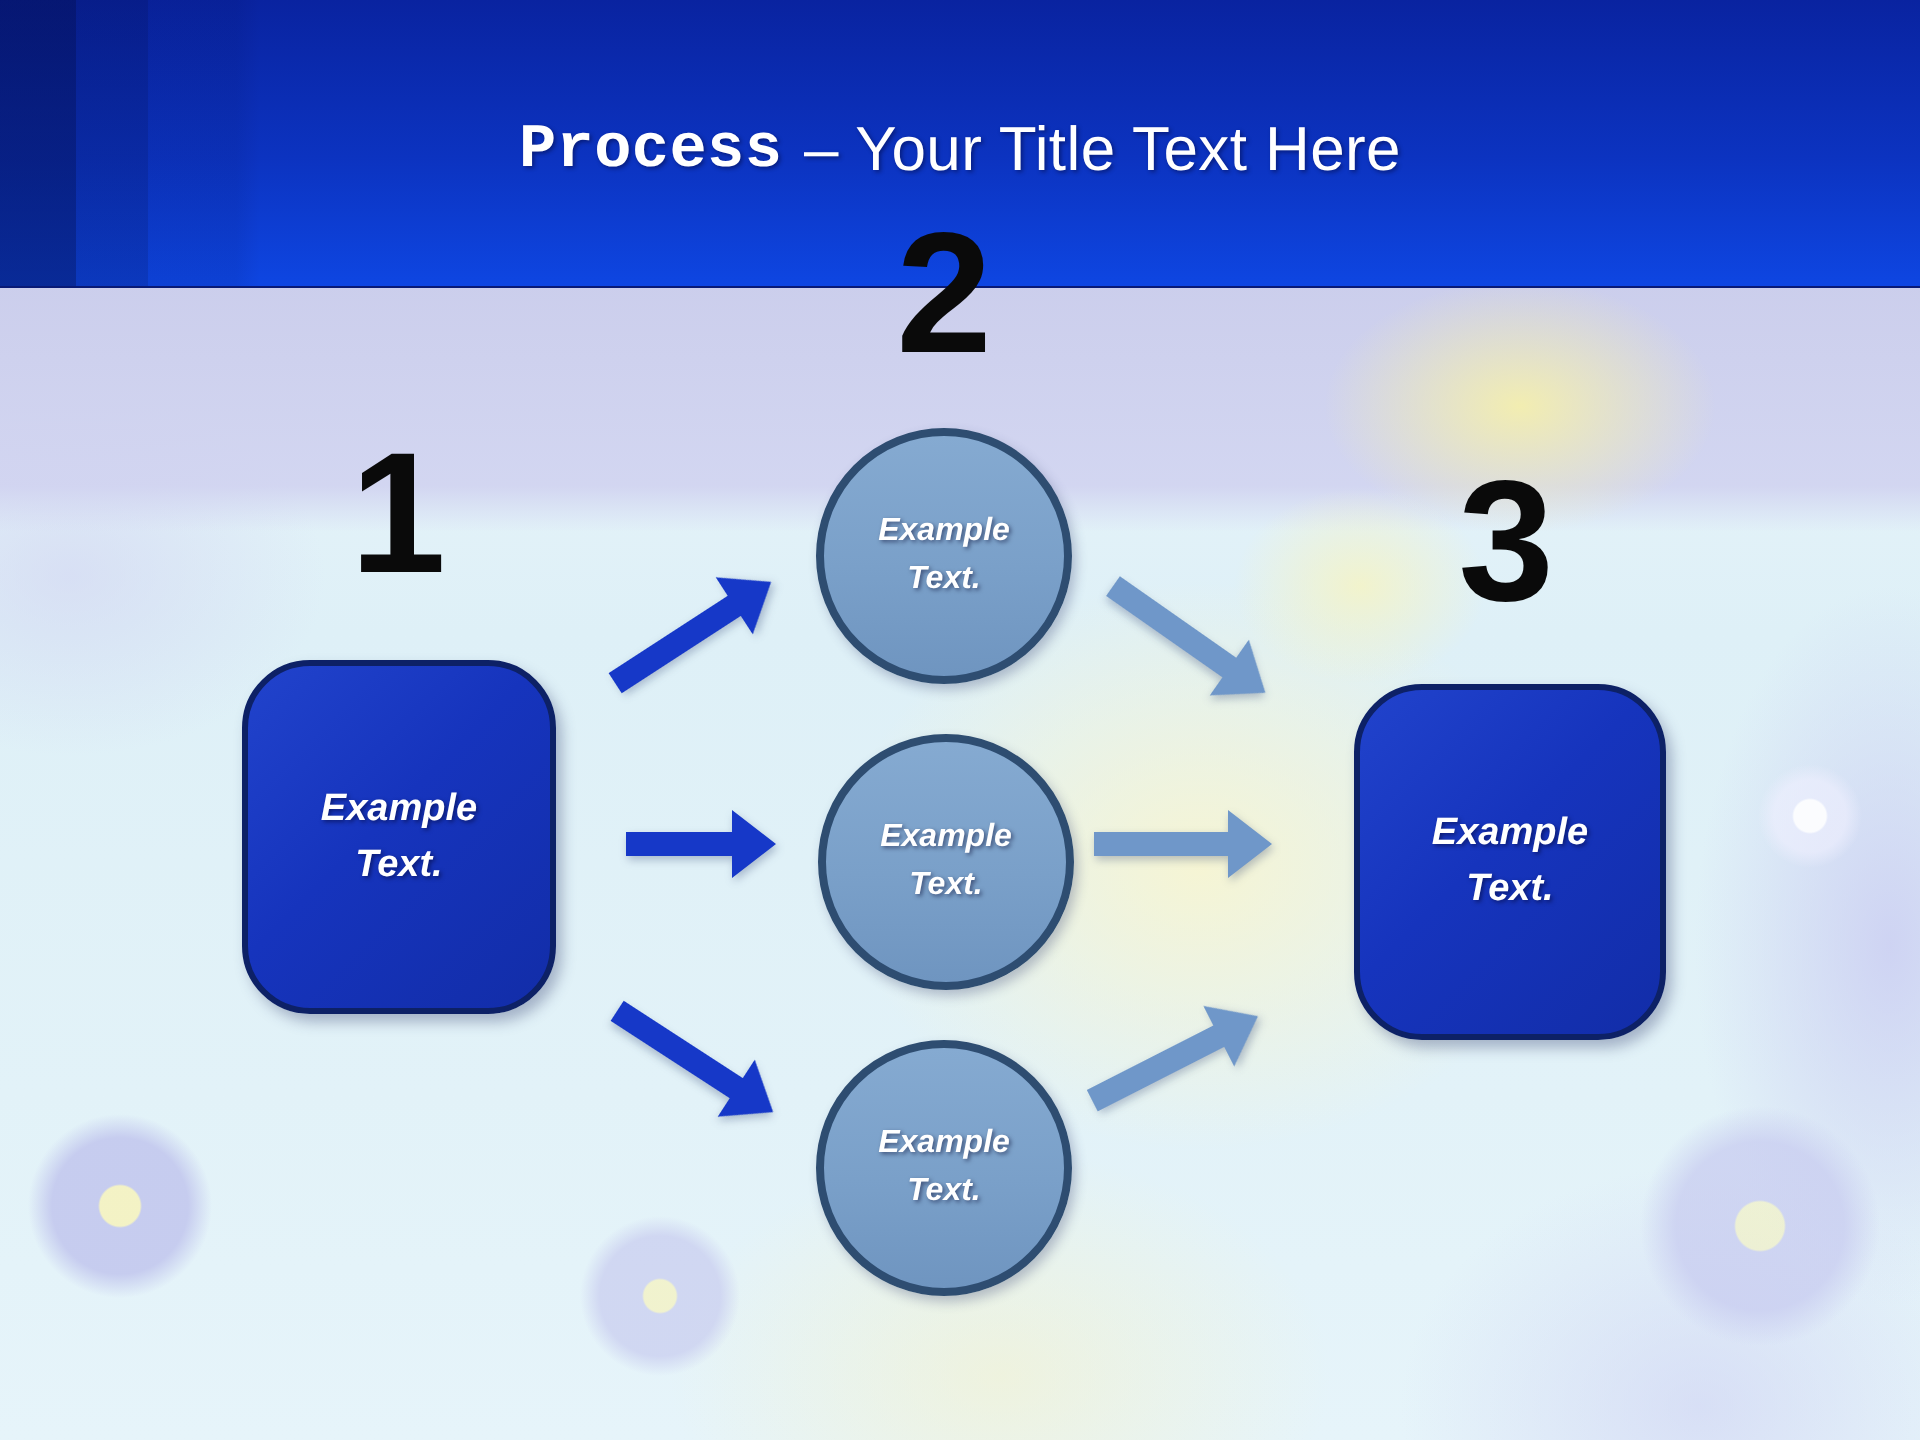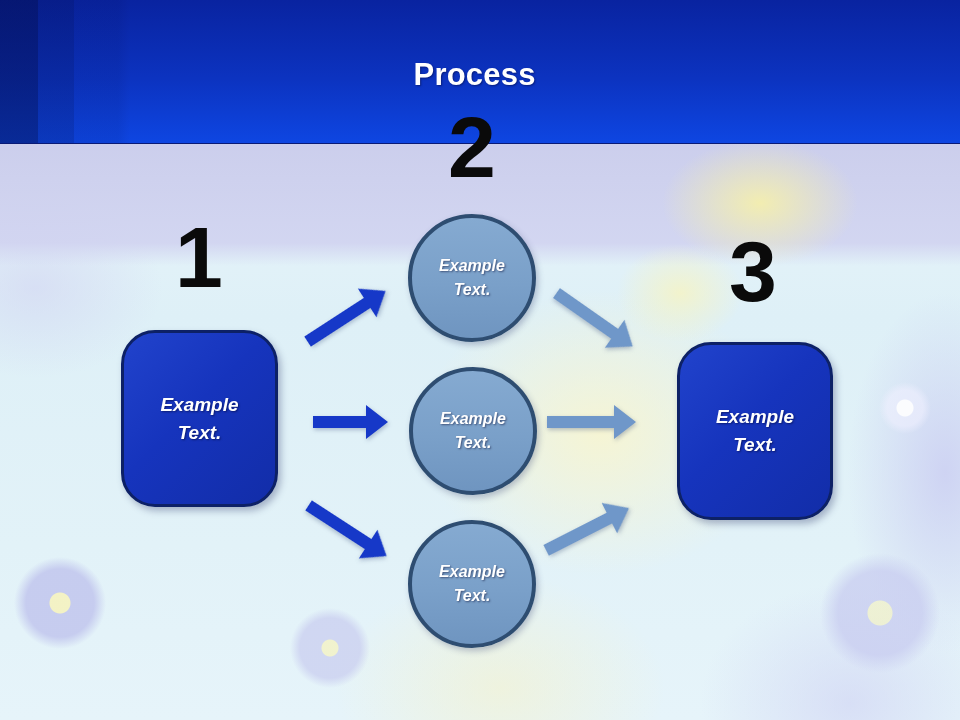--- a/index.html
+++ b/index.html
@@ -41,21 +41,21 @@
       rgba(2,8,60,.22) 38px 74px,
       rgba(2,8,60,.08) 74px 118px,
       rgba(2,8,60,0) 130px);
   }
   .title{
     position:absolute;left:0;top:52px;width:960px;height:46px;
     display:flex;align-items:center;justify-content:center;
     color:#fff;font-size:31px;letter-spacing:.2px;
     text-shadow:1px 1px 2px rgba(0,0,40,.45);
   }
-  .title .t-bold{font-weight:700;margin-right:.35em;}
+  .title .t-bold{font-weight:700;margin-right:.35em;font-family:Liberation Mono, monospace;}
   .title .t-rest{font-weight:400;}
 
   
   .step-number{
     position:absolute;width:90px;text-align:center;
     font-size:86px;font-weight:800;color:#0a0a0a;line-height:90px;
     z-index:5;
   }
   .n1{left:154px;top:212px;}
   .n2{left:427px;top:102px;}
@@ -109,20 +109,21 @@
 </head>
 <body>
 
 <div class="slide">
 
   <div class="bg-art"></div>
 
   <div class="header">
     <div class="title">
       <span class="t-bold">Process</span>
+      <span class="t-rest">– Your Title Text Here</span>
     </div>
   </div>
 
   <div class="step-number n1">1</div>
   <div class="step-number n2">2</div>
   <div class="step-number n3">3</div>
 
   <svg class="arrow a1" width="94" height="36" viewBox="0 0 94 36">
     <polygon points="0,12 71,12 71,1 93,18 71,35 71,24 0,24" fill="#1638c8"></polygon>
   </svg>

